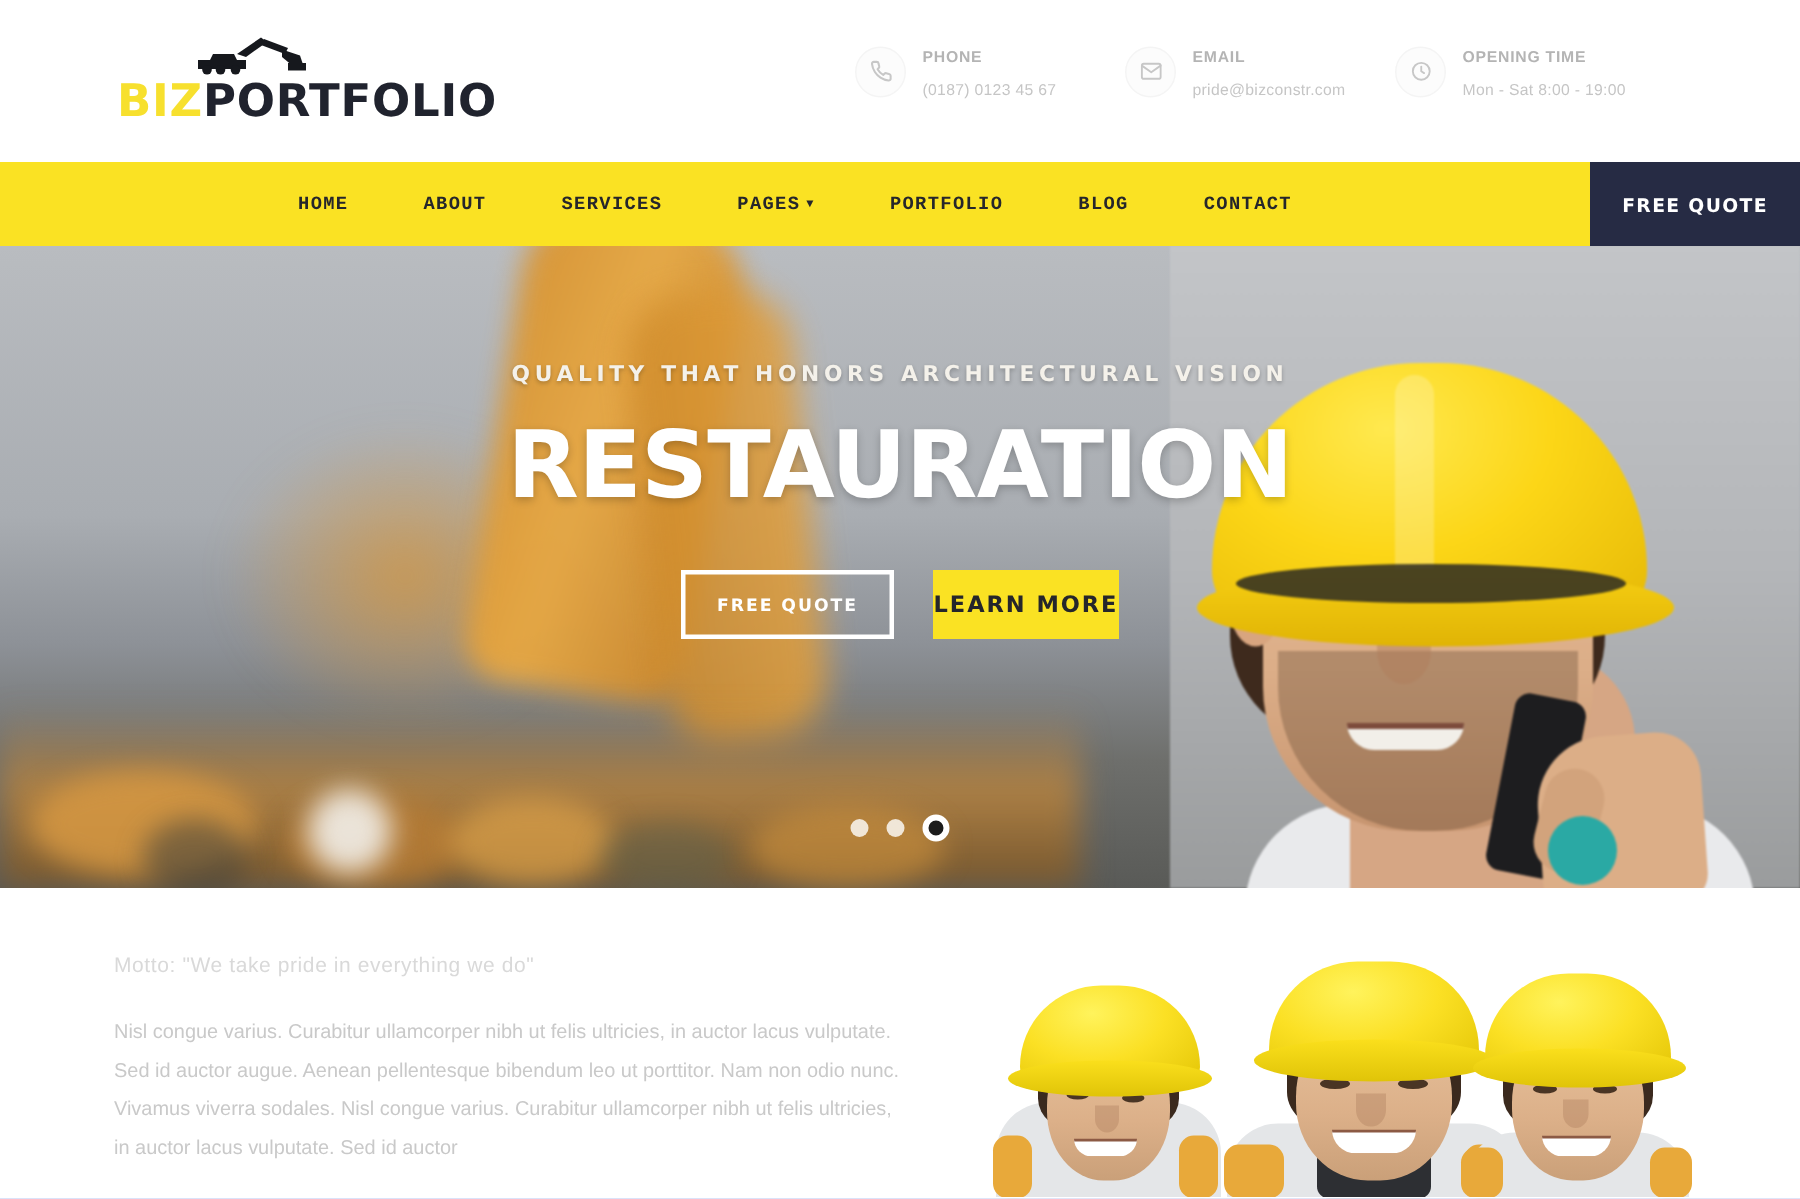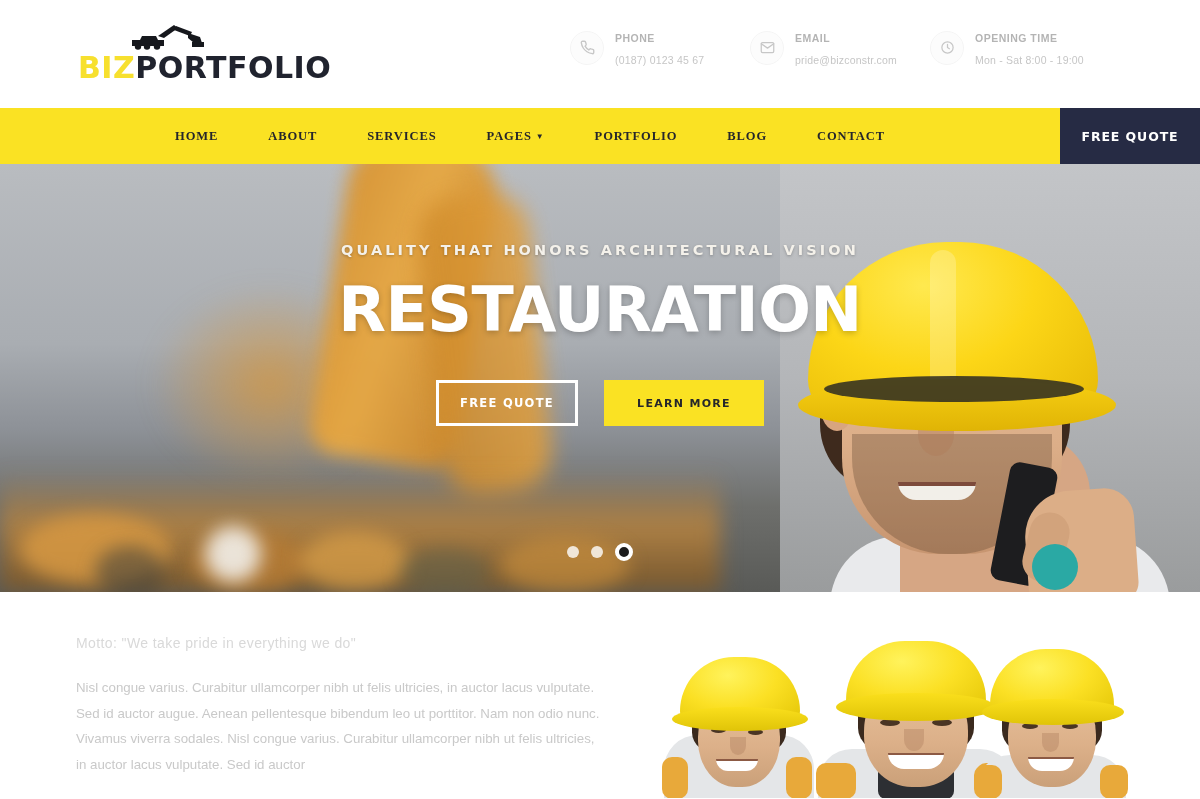--- a/index.html
+++ b/index.html
@@ -117,21 +117,21 @@
   }
   .nav-item {
     font-size: 12.5px;
     font-weight: 700;
     letter-spacing: 0.9px;
     color: #25262b;
     text-transform: uppercase;
     padding: 0 25px;
     cursor: pointer;
     white-space: nowrap;
-    font-family: Liberation Serif, serif;
+    font-family: Liberation Mono, monospace;
   }
   .nav-item .caret {
     font-size: 8px;
     margin-left: 4px;
     position: relative;
     top: -1px;
   }
   .quote-btn {
     position: absolute;
     right: 0;
@@ -457,25 +457,25 @@
     letter-spacing: 1.3px;
     display: flex;
     align-items: center;
     justify-content: center;
     text-transform: uppercase;
     cursor: pointer;
     background: transparent;
     font-family: "DejaVu Sans", sans-serif;
   }
   .btn-solid {
-    width: 160px;
+    width: 124px;
     height: 46px;
     background: #FAE223;
     color: #25262b;
-    font-size: 11px;
+    font-size: 15px;
     font-weight: 700;
     letter-spacing: 1.3px;
     display: flex;
     align-items: center;
     justify-content: center;
     text-transform: uppercase;
     cursor: pointer;
     border: none;
     font-family: "DejaVu Sans", sans-serif;
   }

